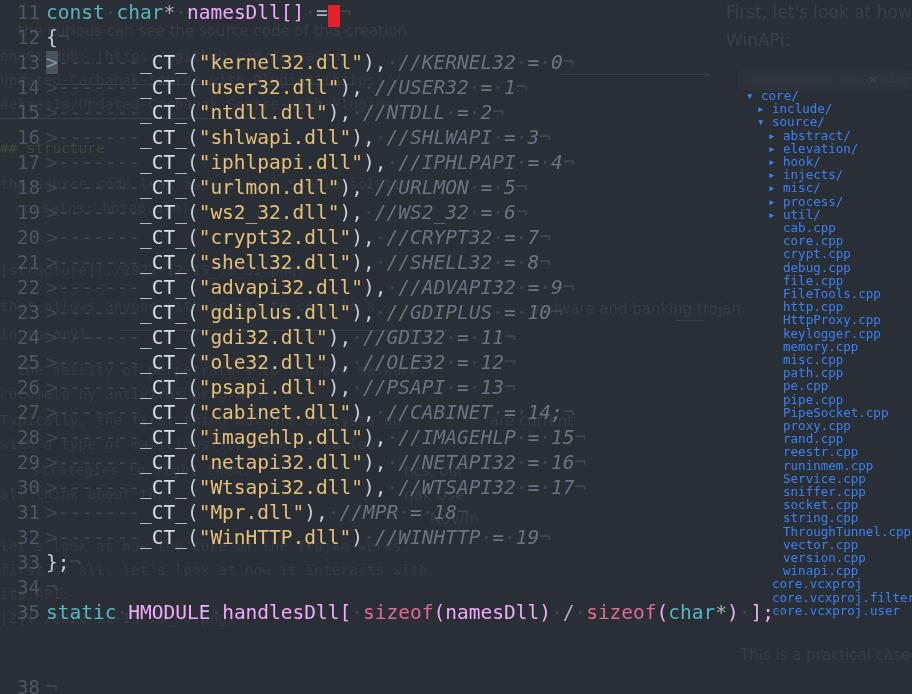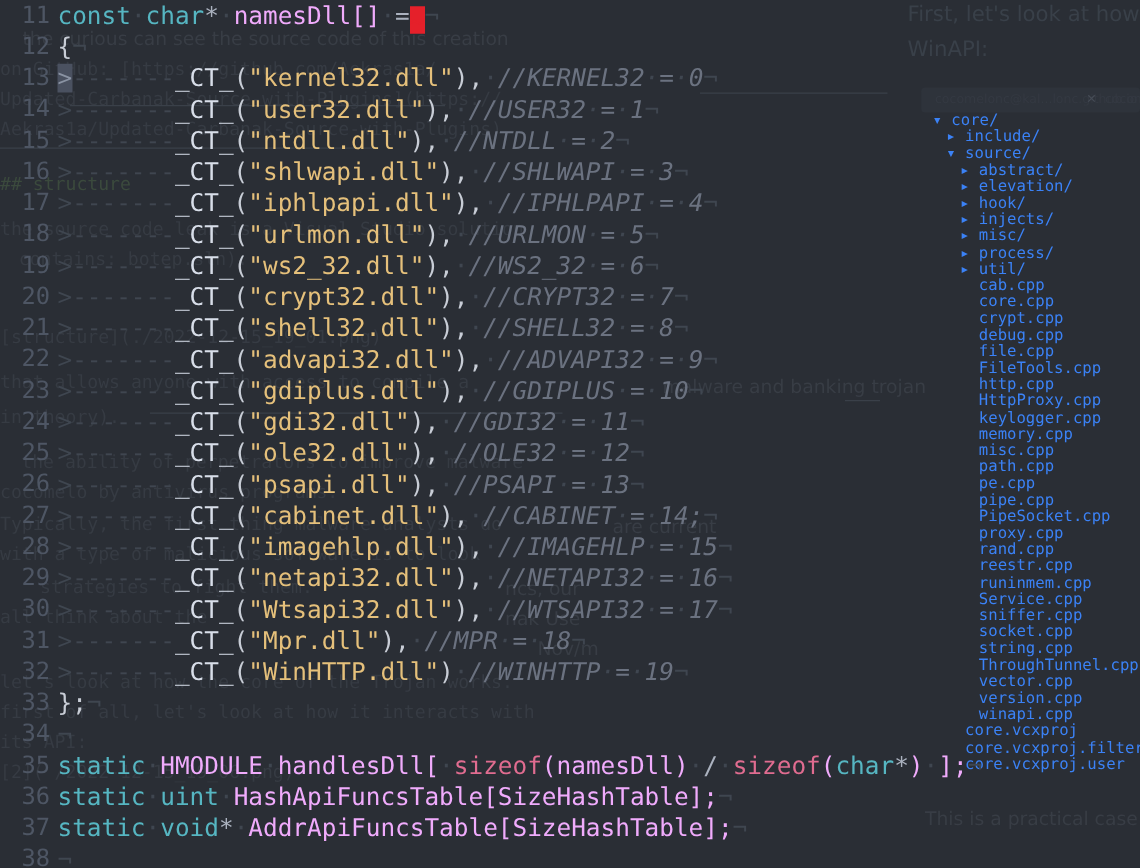--- a/index.html
+++ b/index.html
@@ -155,18 +155,16 @@
       <div class="row" style="top: 375px;"><span class="ln">26</span><span class="code"><span class="tab">&gt;-------</span><span class="ctmacro">_CT_</span><span class="punct">(</span><span class="str">"psapi.dll"</span><span class="punct">),</span><span class="dot">·</span><span class="cm">//PSAPI<span class="dot">·</span>=<span class="dot">·</span>13</span><span class="eol">¬</span></span></div>
       <div class="row" style="top: 400px;"><span class="ln">27</span><span class="code"><span class="tab">&gt;-------</span><span class="ctmacro">_CT_</span><span class="punct">(</span><span class="str">"cabinet.dll"</span><span class="punct">),</span><span class="dot">·</span><span class="cm">//CABINET<span class="dot">·</span>=<span class="dot">·</span>14;</span><span class="eol">¬</span></span></div>
       <div class="row" style="top: 425px;"><span class="ln">28</span><span class="code"><span class="tab">&gt;-------</span><span class="ctmacro">_CT_</span><span class="punct">(</span><span class="str">"imagehlp.dll"</span><span class="punct">),</span><span class="dot">·</span><span class="cm">//IMAGEHLP<span class="dot">·</span>=<span class="dot">·</span>15</span><span class="eol">¬</span></span></div>
       <div class="row" style="top: 450px;"><span class="ln">29</span><span class="code"><span class="tab">&gt;-------</span><span class="ctmacro">_CT_</span><span class="punct">(</span><span class="str">"netapi32.dll"</span><span class="punct">),</span><span class="dot">·</span><span class="cm">//NETAPI32<span class="dot">·</span>=<span class="dot">·</span>16</span><span class="eol">¬</span></span></div>
       <div class="row" style="top: 475px;"><span class="ln">30</span><span class="code"><span class="tab">&gt;-------</span><span class="ctmacro">_CT_</span><span class="punct">(</span><span class="str">"Wtsapi32.dll"</span><span class="punct">),</span><span class="dot">·</span><span class="cm">//WTSAPI32<span class="dot">·</span>=<span class="dot">·</span>17</span><span class="eol">¬</span></span></div>
       <div class="row" style="top: 500px;"><span class="ln">31</span><span class="code"><span class="tab">&gt;-------</span><span class="ctmacro">_CT_</span><span class="punct">(</span><span class="str">"Mpr.dll"</span><span class="punct">),</span><span class="dot">·</span><span class="cm">//MPR<span class="dot">·</span>=<span class="dot">·</span>18</span><span class="eol">¬</span></span></div>
       <div class="row" style="top: 525px;"><span class="ln">32</span><span class="code"><span class="tab">&gt;-------</span><span class="ctmacro">_CT_</span><span class="punct">(</span><span class="str">"WinHTTP.dll"</span><span class="punct">)</span><span class="dot">·</span><span class="cm">//WINHTTP<span class="dot">·</span>=<span class="dot">·</span>19</span><span class="eol">¬</span></span></div>
       <div class="row" style="top: 550px;"><span class="ln">33</span><span class="code"><span class="punct">};</span><span class="eol">¬</span></span></div>
       <div class="row" style="top: 575px;"><span class="ln">34</span><span class="code"><span class="eol">¬</span></span></div>
       <div class="row" style="top: 600px;"><span class="ln">35</span><span class="code"><span class="kw">static</span><span class="dot">·</span><span class="id">HMODULE</span><span class="dot">·</span><span class="id">handlesDll[</span><span class="dot">·</span><span class="sizeof">sizeof</span><span class="id">(namesDll)</span><span class="dot">·</span><span class="op">/</span><span class="dot">·</span><span class="sizeof">sizeof</span><span class="id">(</span><span class="kw">char</span><span class="op">*</span><span class="id">)</span><span class="dot">·</span><span class="id">];</span><span class="eol">¬</span></span></div>
-      <div class="row" style="top: 625px;"><span class="ln">36</span><span class="code"><span class="kw">static</span><span class="dot">·</span><span class="kw">uint</span><span class="dot">·</span><span class="id">HashApiFuncsTable[SizeHashTable];</span><span class="eol">¬</span></span></div>
-      <div class="row" style="top: 650px;"><span class="ln">37</span><span class="code"><span class="kw">static</span><span class="dot">·</span><span class="kw">void</span><span class="op">*</span><span class="dot">·</span><span class="id">AddrApiFuncsTable[SizeHashTable];</span><span class="eol">¬</span></span></div>
       <div class="row" style="top: 675px;"><span class="ln">38</span><span class="code"><span class="eol">¬</span></span></div>
     </div>
 
 </div>
 
 </body></html>

